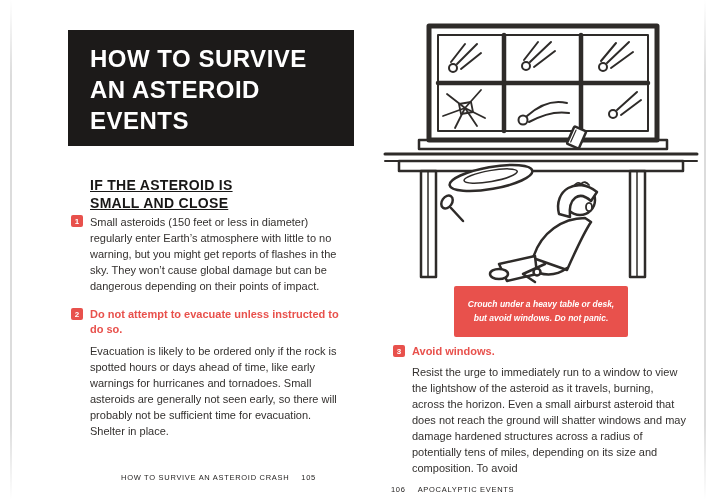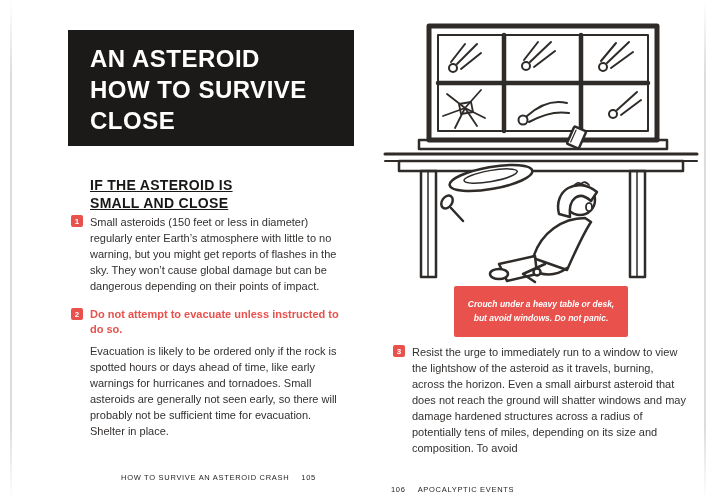--- a/index.html
+++ b/index.html
@@ -57,23 +57,23 @@
   .footer .gap{display:inline-block;width:12px;}
 </style>
 </head>
 <body>
 
 <div class="spread">
   <div class="edge left"></div>
   <div class="edge right"></div>
 
   <div class="title-box">
+    <div class="title-line">HOW TO SURVIVE</div>
     <div class="title-line">AN ASTEROID</div>
-    <div class="title-line">HOW TO SURVIVE</div>
-    <div class="title-line">CLOSE</div>
+    <div class="title-line">EVENTS</div>
   </div>
 
   <div class="section-heading">
     <div>IF THE ASTEROID IS</div>
     <div>SMALL AND CLOSE</div>
   </div>
 
   <div class="col-left">
     <div class="step">
       <span class="step-num">1</span>
@@ -169,20 +169,21 @@
   <div class="caption-wrap">
     <div class="caption-box">
       <div>Crouch under a heavy table or desk,</div>
       <div>but avoid windows. Do not panic.</div>
     </div>
   </div>
 
   <div class="col-right-step">
     <div class="step">
       <span class="step-num">3</span>
+      <div class="step-heading">Avoid windows.</div>
       <div class="step-body">Resist the urge to immediately run to a window to view the lightshow of the asteroid as it travels, burning, across the horizon. Even a small airburst asteroid that does not reach the ground will shatter windows and may damage hardened structures across a radius of potentially tens of miles, depending on its size and composition. To avoid</div>
     </div>
   </div>
 
   <div class="footer footer-right">
     <span>106</span><span class="gap"></span><span>APOCALYPTIC EVENTS</span>
   </div>
 </div>
 
 </body></html>

